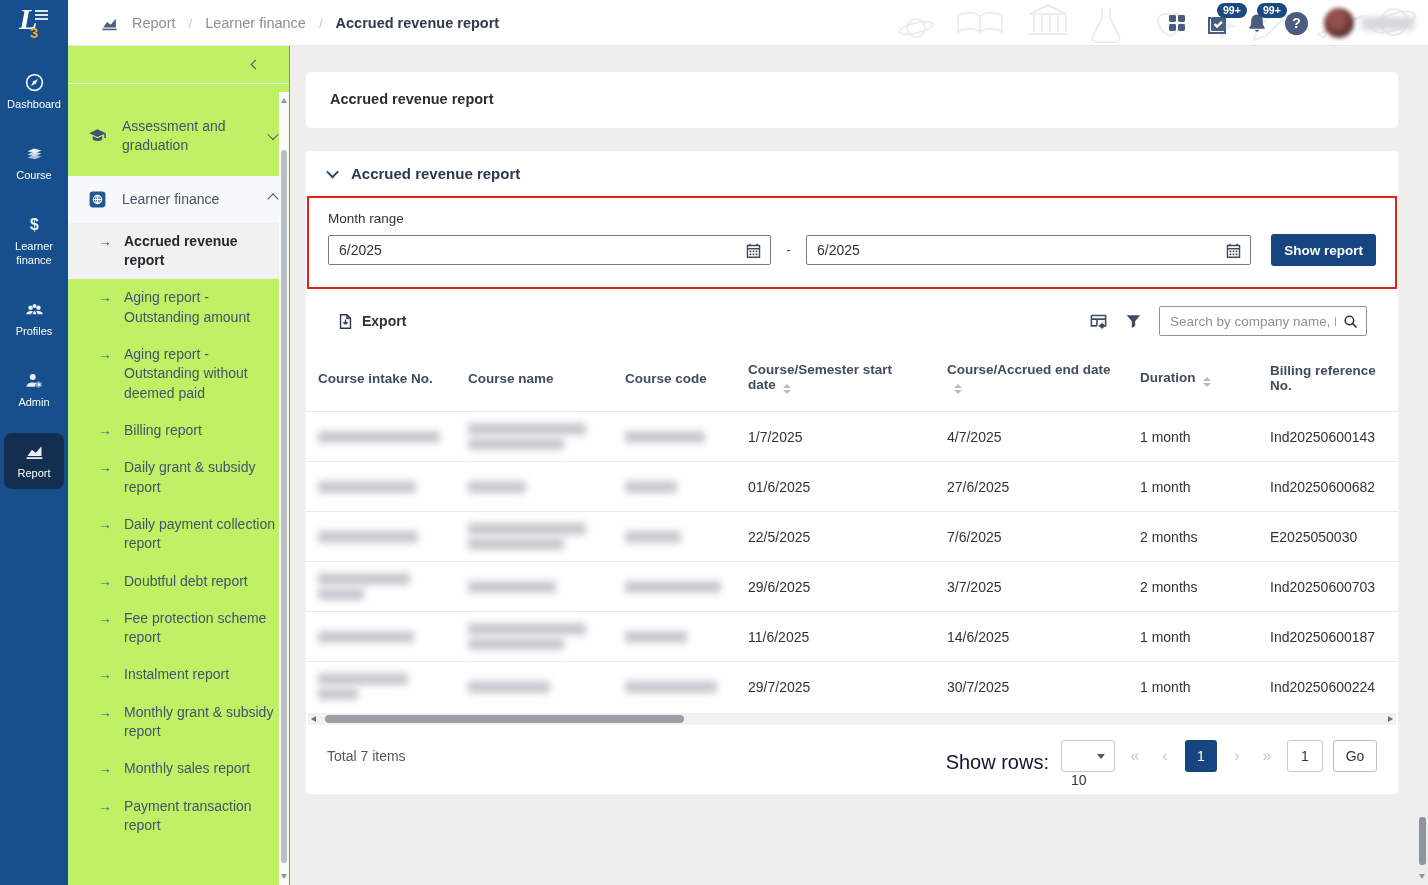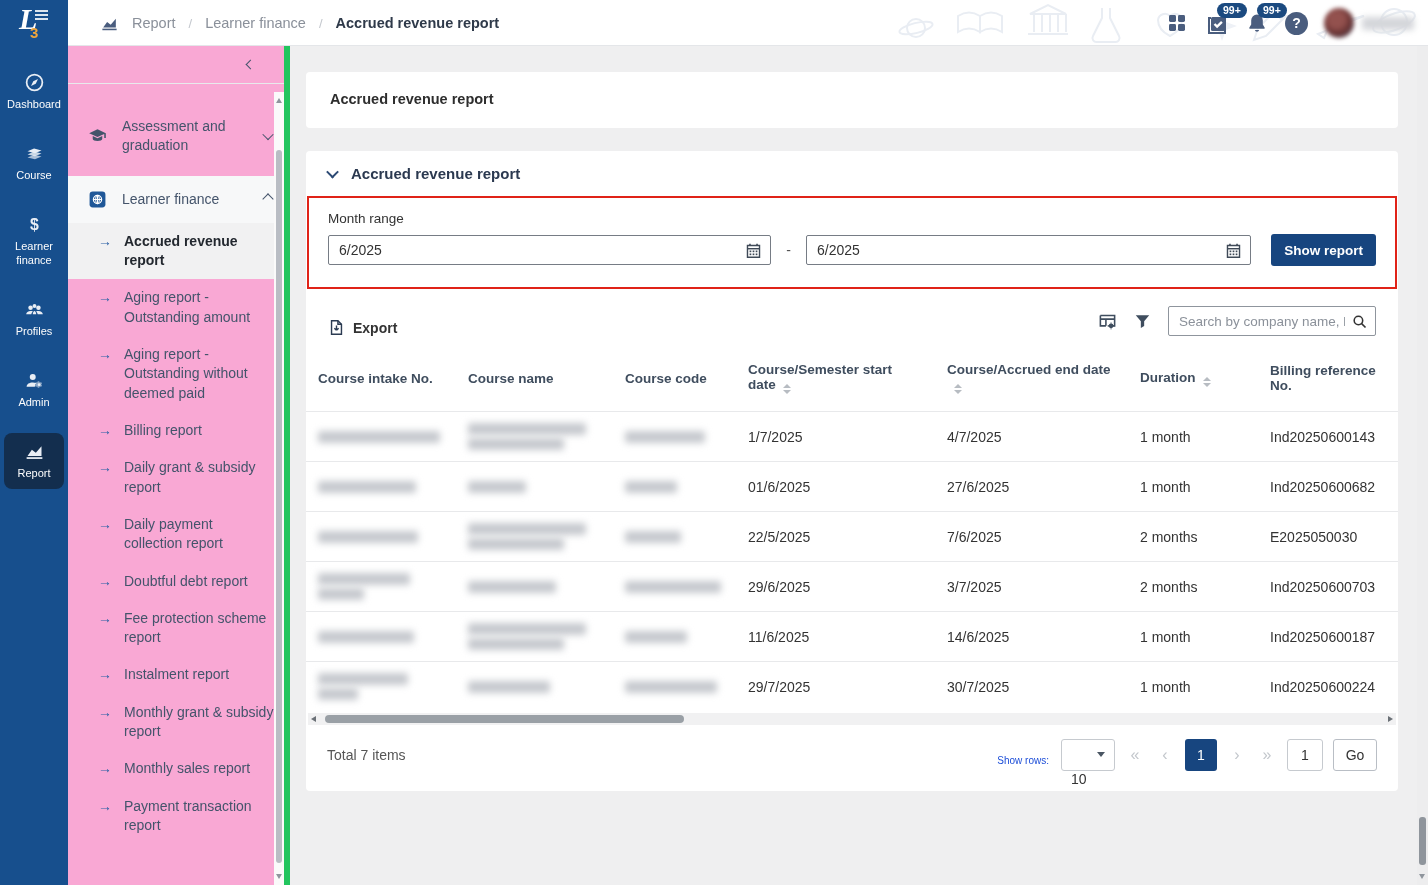--- a/index.html
+++ b/index.html
@@ -33,21 +33,21 @@
   .top-actions { position:absolute; right:14px; top:0; height:46px; display:flex; align-items:center; gap:16px; z-index:2; }
   .top-ico { position:relative; width:24px; height:24px; color:#4a5d7e; cursor:pointer; }
   .top-ico svg { width:100%; height:100%; }
   .badge { position:absolute; top:-8px; left:12px; background:#1b4a80; color:#fff; font-size:10.5px; font-weight:bold; padding:2px 6px; border-radius:9px; line-height:1; white-space:nowrap; }
   .help-circle { width:23px; height:23px; border-radius:50%; background:#4a5d7e; color:#fff; display:flex; align-items:center; justify-content:center; font-weight:bold; font-size:14px; cursor:pointer; }
   .user-chip { display:flex; align-items:center; gap:8px; cursor:pointer; }
   .avatar { width:30px; height:30px; border-radius:50%; background:radial-gradient(circle at 42% 38%, #93514e 0 30%, #6a3434 55%, #44546d 100%); filter:blur(2px); }
   .user-name-blur { width:52px; height:13px; border-radius:2px; background:#d4d6da; filter:blur(3px); }
 
   
-  .sidebar { position:absolute; left:68px; top:46px; width:222px; bottom:0; background:#f9a8d4; border-right:6px solid #22c55e; z-index:10; }
+  .sidebar { position:absolute; left:68px; top:46px; width:222px; bottom:0; background:#bef264; border-right:1px solid #22c55e; z-index:10; }
   .sidebar-top { height:38px; border-bottom:1px solid #e8eaec; display:flex; align-items:center; justify-content:flex-end; padding-right:30px; }
   .sidebar-list { position:relative; padding-top:12px; height:calc(100% - 38px); overflow:hidden; }
   .group-item { display:flex; align-items:center; gap:15px; padding:21px 12px 21px 20px; color:#44546b; cursor:pointer; }
   .group-item.expanded { background:#f7f8f9; padding-top:14px; padding-bottom:14px; }
   .g-icon { width:19px; height:19px; flex:none; color:#44546b; }
   .g-icon svg { width:100%; height:100%; }
   .g-label { flex:1; font-size:14px; line-height:1.35; }
   .chev { display:inline-block; width:8px; height:8px; border-right:1.8px solid #44546b; border-bottom:1.8px solid #44546b; flex:none; }
   .chev.down { transform:rotate(45deg) translate(-1px,-1px); }
   .chev.up { transform:rotate(225deg); }
@@ -79,21 +79,21 @@
   .mr-row { display:flex; align-items:center; }
   .date-input { position:relative; height:30px; border:1px solid #767c85; border-radius:2px; background:#fff; display:flex; align-items:center; }
   .date-input input { border:none; outline:none; width:100%; height:100%; padding:0 30px 0 10px; font-size:14px; color:#333; font-family:inherit; background:transparent; }
   .cal-ico { position:absolute; right:8px; top:6px; width:17px; height:17px; color:#3f4a57; cursor:pointer; }
   .cal-ico svg { width:100%; height:100%; }
   .di-from { width:444px; }
   .di-to { width:446px; }
   .mr-dash { width:35px; text-align:center; color:#555; }
   .show-report-btn { margin-left:20px; width:105px; height:32px; background:#17457f; color:#fff; border:none; border-radius:3px; font-size:13.5px; font-weight:700; font-family:inherit; cursor:pointer; }
 
-  .toolbar { display:flex; align-items:flex-end; margin:17px 22px 12px; }
+  .toolbar { display:flex; align-items:center; margin:17px 31px 12px; }
   .export-btn { display:flex; align-items:center; gap:8px; cursor:pointer; }
   .export-ico { width:17px; height:17px; color:#2b3b52; }
   .export-ico svg { width:100%; height:100%; }
   .export-label { font-size:14px; font-weight:700; color:#333; }
   .toolbar-right { margin-left:auto; display:flex; align-items:center; gap:16px; }
   .tb-ico { width:19px; height:19px; color:#3f4d5e; cursor:pointer; }
   .tb-ico svg { width:100%; height:100%; }
   .search-box { position:relative; width:208px; height:30px; border:1px solid #8f959d; border-radius:2px; background:#fff; }
   .search-box input { border:none; outline:none; width:100%; height:100%; padding:0 30px 0 10px; font-size:13.5px; color:#333; font-family:inherit; background:transparent; }
   .search-box input::placeholder { color:#8b919a; }
@@ -110,21 +110,21 @@
   .blur-line { height:12px; background:#c6c9ce; border-radius:2px; filter:blur(3.5px); margin:3px 0; }
 
   .hscroll { position:relative; height:12px; margin:1px 2px 0; background:#f1f1f2; }
   .hscroll .h-thumb { position:absolute; left:1.6%; top:2px; width:33%; height:8px; background:#9aa0a6; border-radius:4px; }
   .h-arr-l { position:absolute; left:3px; top:3px; width:0; height:0; border-top:3.5px solid transparent; border-bottom:3.5px solid transparent; border-right:5px solid #6b7177; }
   .h-arr-r { position:absolute; right:3px; top:3px; width:0; height:0; border-top:3.5px solid transparent; border-bottom:3.5px solid transparent; border-left:5px solid #6b7177; }
 
   .pagination { display:flex; align-items:center; padding:14px 21px 16px; }
   .total-text { font-size:14px; color:#555; }
   .pag-right { margin-left:auto; display:flex; align-items:center; gap:10px; }
-  .show-rows-label { font-size:10px; color:#1d4ed8; margin-right:2px;margin-top:12px; }
+  .show-rows-label { font-size:20px; color:#0f172a; margin-right:2px;margin-top:12px; }
   .rows-select { width:54px; height:32px; border:1px solid #c6cacf; border-radius:3px; background:#fff; display:flex; align-items:center; padding:0 9px; gap:10px; cursor:pointer; }
   .rows-select .val { font-size:14px; color:#333;margin-top:48px; }
   .caret { width:0; height:0; border-left:4.5px solid transparent; border-right:4.5px solid transparent; border-top:5.5px solid #4a5663; }
   .pg-arrow { color:#c3c7cc; font-size:16px; width:20px; text-align:center; user-select:none; }
   .pg-current { width:32px; height:32px; background:#17457f; color:#fff; border-radius:3px; display:flex; align-items:center; justify-content:center; font-size:14px; cursor:pointer; }
   .pg-input { width:36px; height:32px; border:1px solid #c6cacf; border-radius:3px; text-align:center; font-size:14px; color:#333; font-family:inherit; outline:none; }
   .go-btn { width:44px; height:32px; border:1px solid #b9bec5; border-radius:3px; background:#fff; font-size:14px; color:#333; font-family:inherit; cursor:pointer; }
 
   .main-scroll { position:absolute; right:0; top:46px; bottom:0; width:11px; background:#ededee; z-index:40; }
   .main-scroll .thumb { position:absolute; left:2px; right:2px; bottom:20px; height:48px; background:#8f959c; border-radius:3px; }

